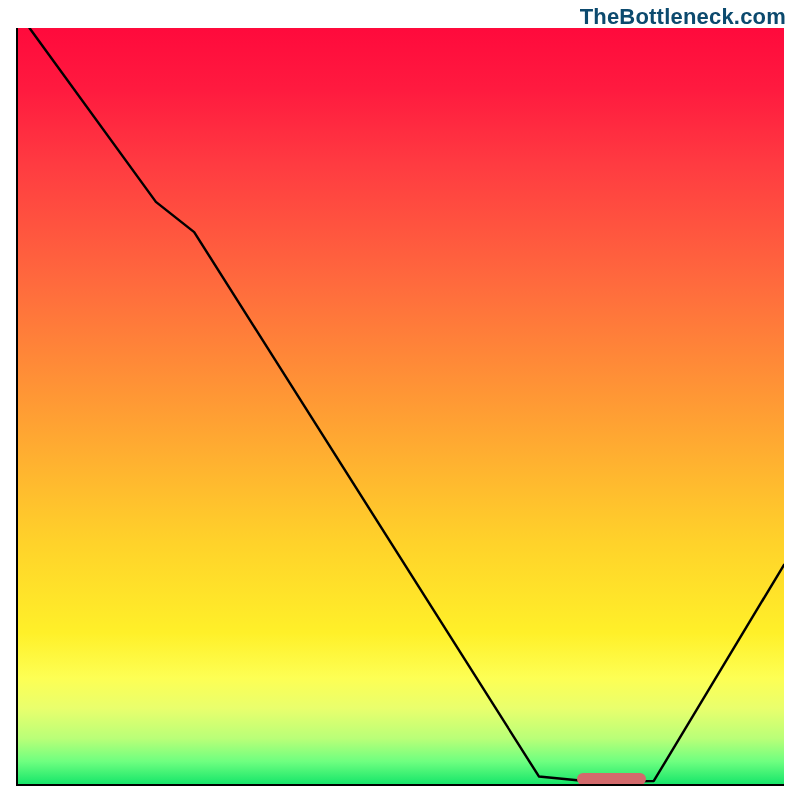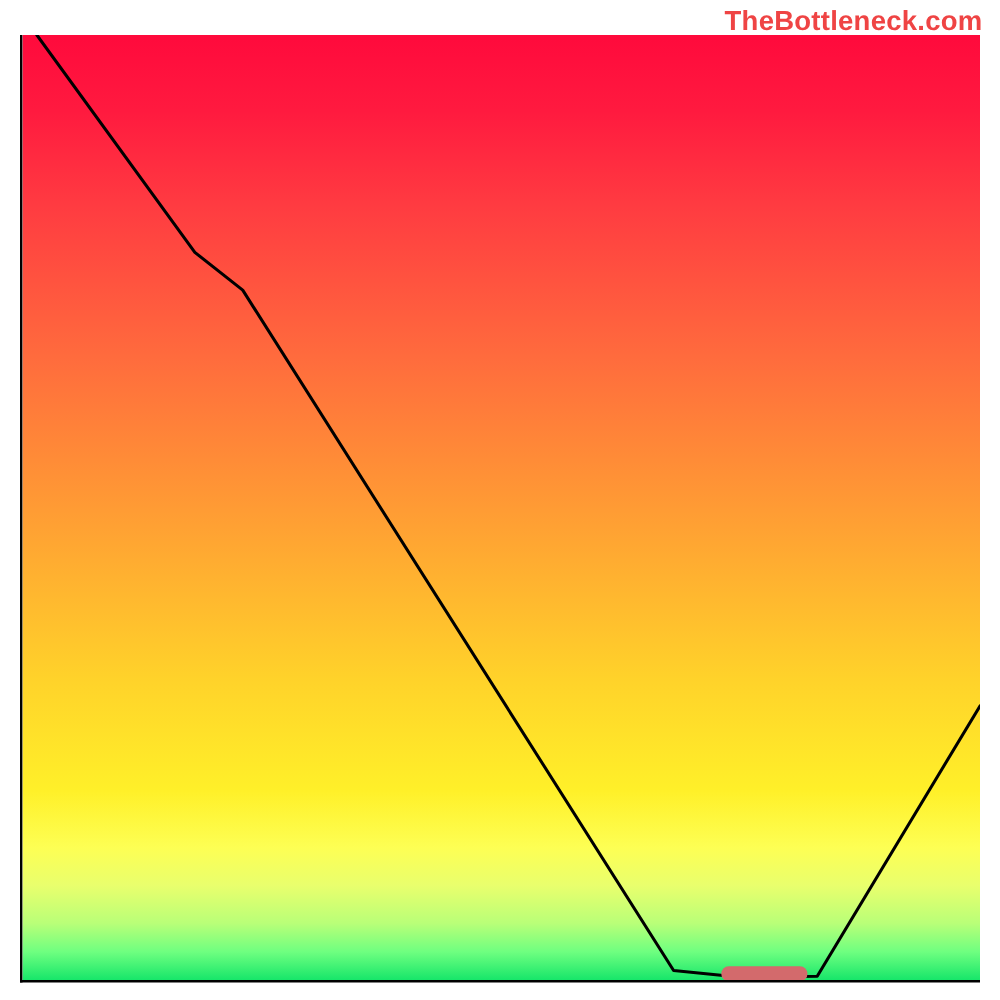--- a/index.html
+++ b/index.html
@@ -55,21 +55,21 @@
     position: absolute;
     height: 12px;
     border-radius: 6px;
     background: #d36a6c;
   }
   .watermark {
     position: absolute;
     top: 4px;
     right: 14px;
     font: 600 22px Arial, Helvetica, sans-serif;
-    color: #ef4444;
+    color: #0c4a6e;
     letter-spacing: 0.2px;
   }
 </style>
 </head>
 <body>
 
 <div class="chart-container">
   <div class="watermark">TheBottleneck.com</div>
 
   <div class="plot-area">

